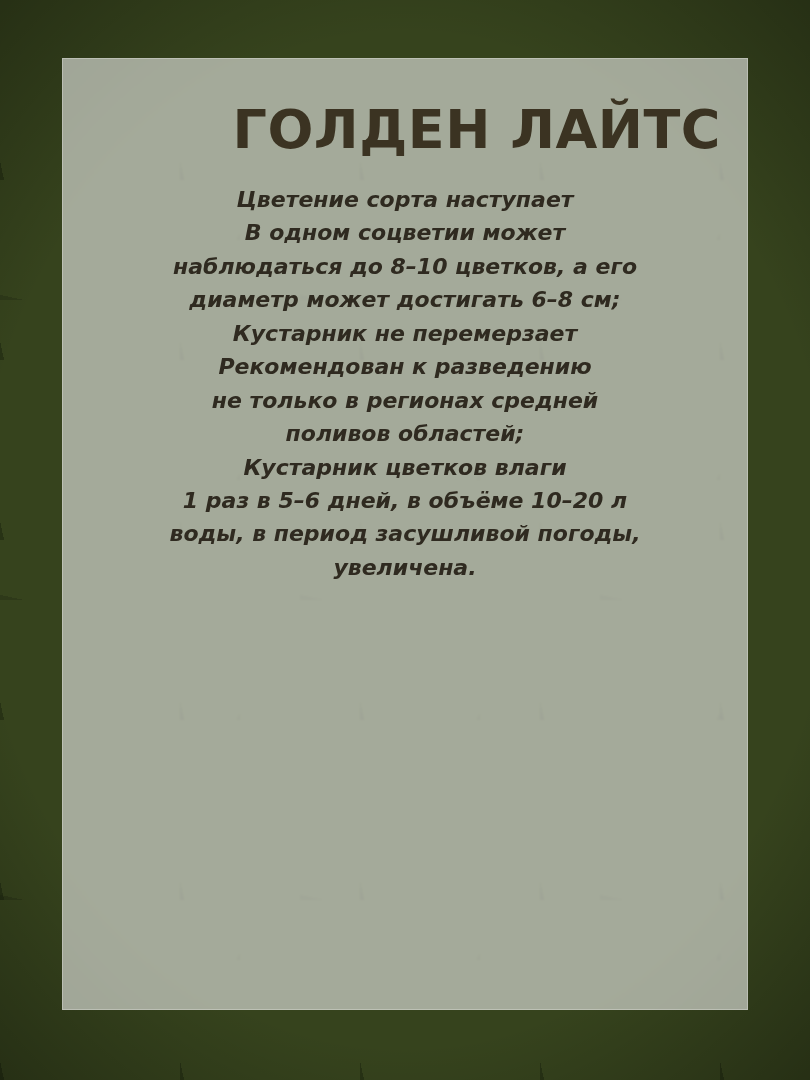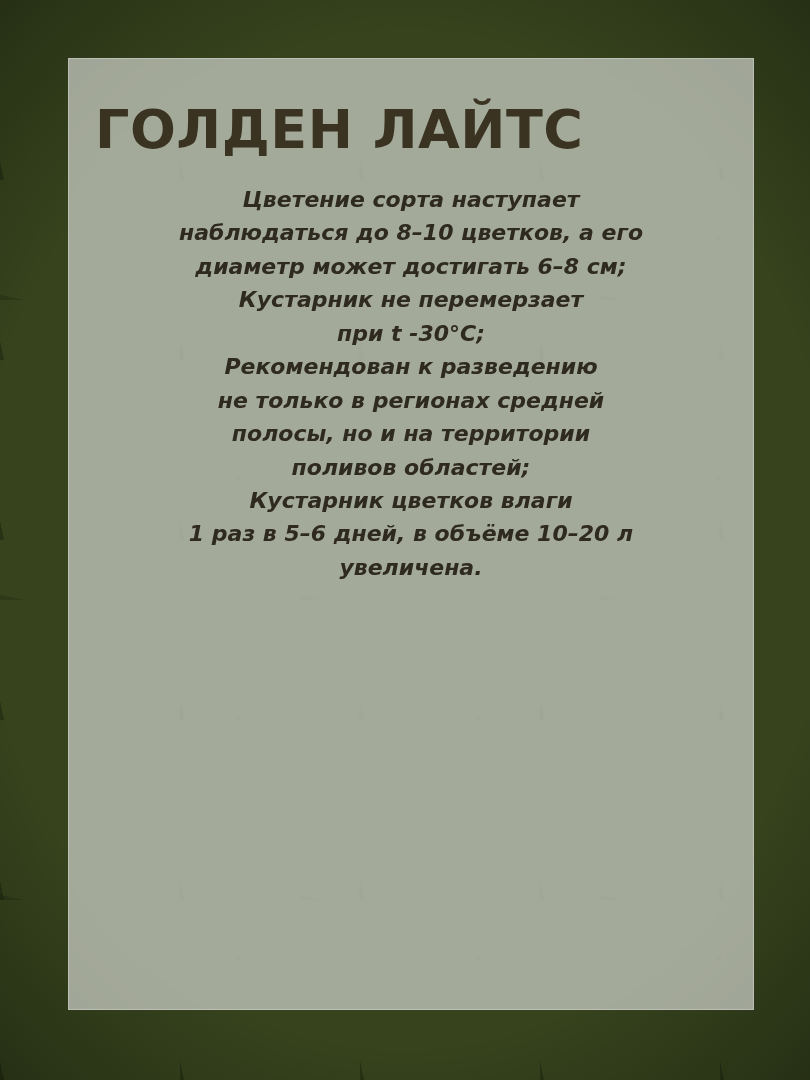--- a/index.html
+++ b/index.html
@@ -71,31 +71,31 @@
   .bg-vignette {
     position: absolute;
     inset: 0;
     background:
       radial-gradient(ellipse 95% 85% at 50% 50%, rgba(0,0,0,0) 55%, rgba(0,0,0,0.55) 100%);
   }
 
   
   .card {
     position: absolute;
-    left: 68px;
+    left: 62px;
     top: 58px;
     width: 686px;
     height: 952px;
     box-sizing: border-box;
     background: rgba(232, 234, 231, 0.62);
     border: 1px solid rgba(255,255,255,0.28);
     padding: 34px 26px 26px 26px;
     display: flex;
     flex-direction: column;
-    align-items: flex-start;
+    align-items: flex-end;
     backdrop-filter: blur(1px);
   }
 
   .title {
     font-family: "DejaVu Sans", sans-serif;
     font-weight: 800;
     font-size: 54px;
     line-height: 1.0;
     letter-spacing: 0.5px;
     color: #3b3322;
@@ -124,27 +124,27 @@
 
   <div class="bg"></div>
   <div class="bg-leaves"></div>
   <div class="bg-vignette"></div>
 
   <div class="card">
     <h1 class="title">ГОЛДЕН ЛАЙТС</h1>
 
     <div class="body-text">
       <span class="ln">Цветение сорта наступает</span>
+      <span class="ln">В одном соцветии может</span>
       <span class="ln">наблюдаться до 8–10 цветков, а его</span>
       <span class="ln">диаметр может достигать 6–8 см;</span>
       <span class="ln">Кустарник не перемерзает</span>
-      <span class="ln">при t -30°C;</span>
       <span class="ln">Рекомендован к разведению</span>
       <span class="ln">не только в регионах средней</span>
-      <span class="ln">полосы, но и на территории</span>
       <span class="ln">поливов областей;</span>
       <span class="ln">Кустарник цветков влаги</span>
       <span class="ln">1 раз в 5–6 дней, в объёме 10–20 л</span>
+      <span class="ln">воды, в период засушливой погоды,</span>
       <span class="ln">увеличена.</span>
     </div>
   </div>
 
 </div>
 
 </body></html>

